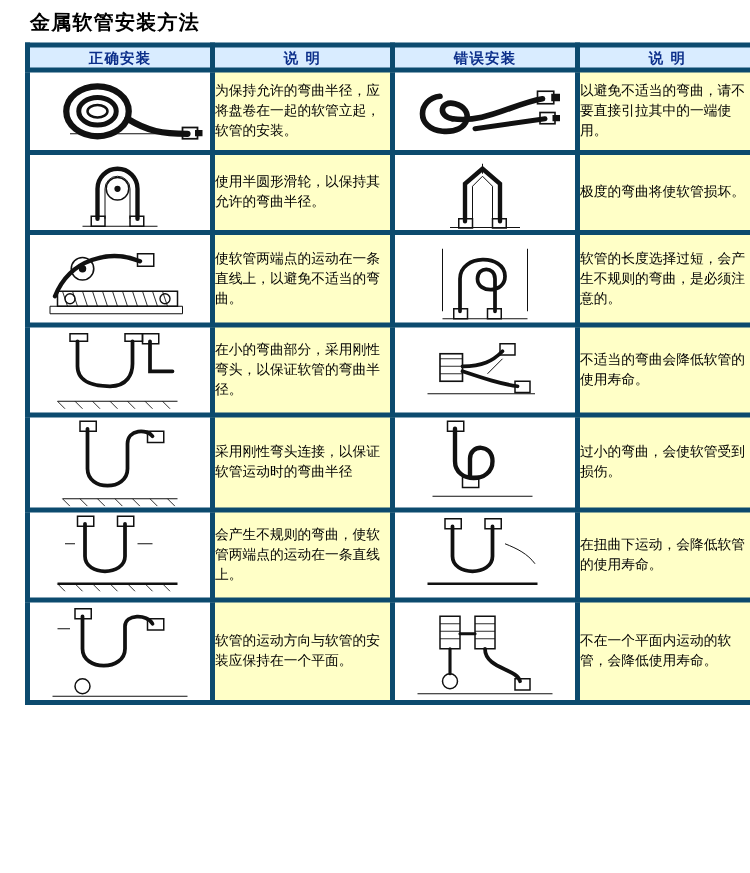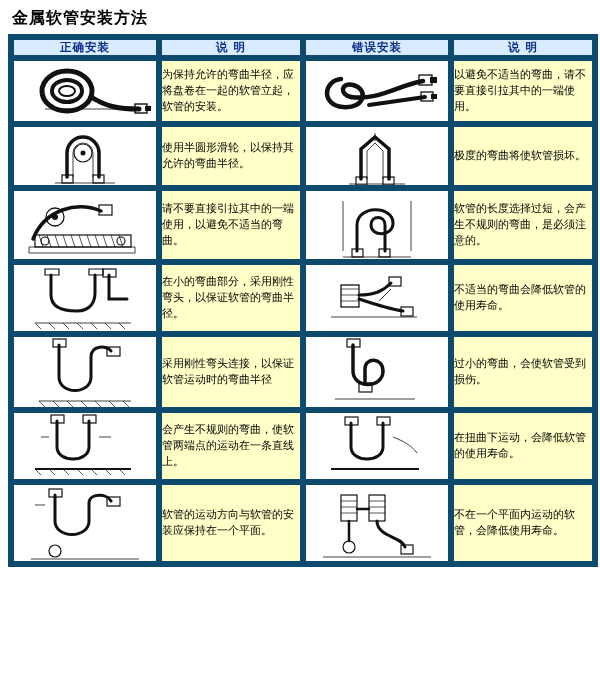--- a/index.html
+++ b/index.html
@@ -6,38 +6,38 @@
   html, body {
     margin: 0; padding: 0;
     width: 600px; height: 698px;
     background: #ffffff;
     font-family: "DejaVu Sans", sans-serif;
   }
   #page {
     width: 520px; height: 698px;
     position: relative;
     background: #ffffff;
-    padding: 6px 8px 0 8px;
+    padding: 6px 8px 0 20px;
   }
   #title {
     font-size: 16px;
     font-weight: bold;
     color: #000000;
     letter-spacing: 1px;
     margin: 2px 0 6px 4px;
     line-height: 20px;
   }
   table.grid {
     width: 584px;
     border-collapse: collapse;
     table-layout: fixed;
     border: 1px solid #000000;
   }
   table.grid td, table.grid th {
-    border: 6px solid #0c4a6e;
+    border: 4px solid #0c4a6e;
     padding: 0;
     vertical-align: middle;
   }
   thead th {
     background: #d9ecff;
     color: #0b2e8a;
     font-size: 11.5px;
     font-weight: bold;
     height: 20px;
     text-align: center;
@@ -155,21 +155,21 @@
             <rect x="20" y="44" width="96" height="12" class="ln" stroke-width="1.2" fill="#fff"></rect>
             <g class="hatch">
               <path d="M24 44 L28 56 M32 44 L36 56 M40 44 L44 56 M48 44 L52 56 M56 44 L60 56 M64 44 L68 56 M72 44 L76 56 M80 44 L84 56 M88 44 L92 56 M96 44 L100 56 M104 44 L108 56"></path>
             </g>
             <circle cx="30" cy="50" r="4" class="ln" stroke-width="1.1" fill="#fff"></circle>
             <circle cx="106" cy="50" r="4" class="ln" stroke-width="1.1" fill="#fff"></circle>
             <rect x="84" y="14" width="13" height="10" class="ln" stroke-width="1.2" fill="#fff"></rect>
             <path d="M14 56 L 120 56 L 120 62 L 14 62 Z" class="thin"></path>
           </svg>
         </td>
-        <td class="desc">请不要直接引拉其中的一端使用，以避免不适当的弯曲。</td>
+        <td class="desc">使软管两端点的运动在一条直线上，以避免不适当的弯曲。</td>
         <td class="pic">
           <svg class="svgwrap" width="140" height="68" viewBox="0 0 140 68">
             <path d="M50 60 L50 34 C 50 14, 86 14, 86 32 C 86 46, 64 46, 64 34 C 64 24, 78 24, 78 34 L78 60" class="hose" stroke-width="3"></path>
             <rect x="45" y="58" width="11" height="8" class="ln" stroke-width="1.2" fill="#fff"></rect>
             <rect x="72" y="58" width="11" height="8" class="ln" stroke-width="1.2" fill="#fff"></rect>
             <path d="M36 66 L 104 66" class="thin"></path>
             <path d="M36 10 L 36 60" class="thin"></path>
             <path d="M104 10 L 104 60" class="thin"></path>
           </svg>
         </td>

